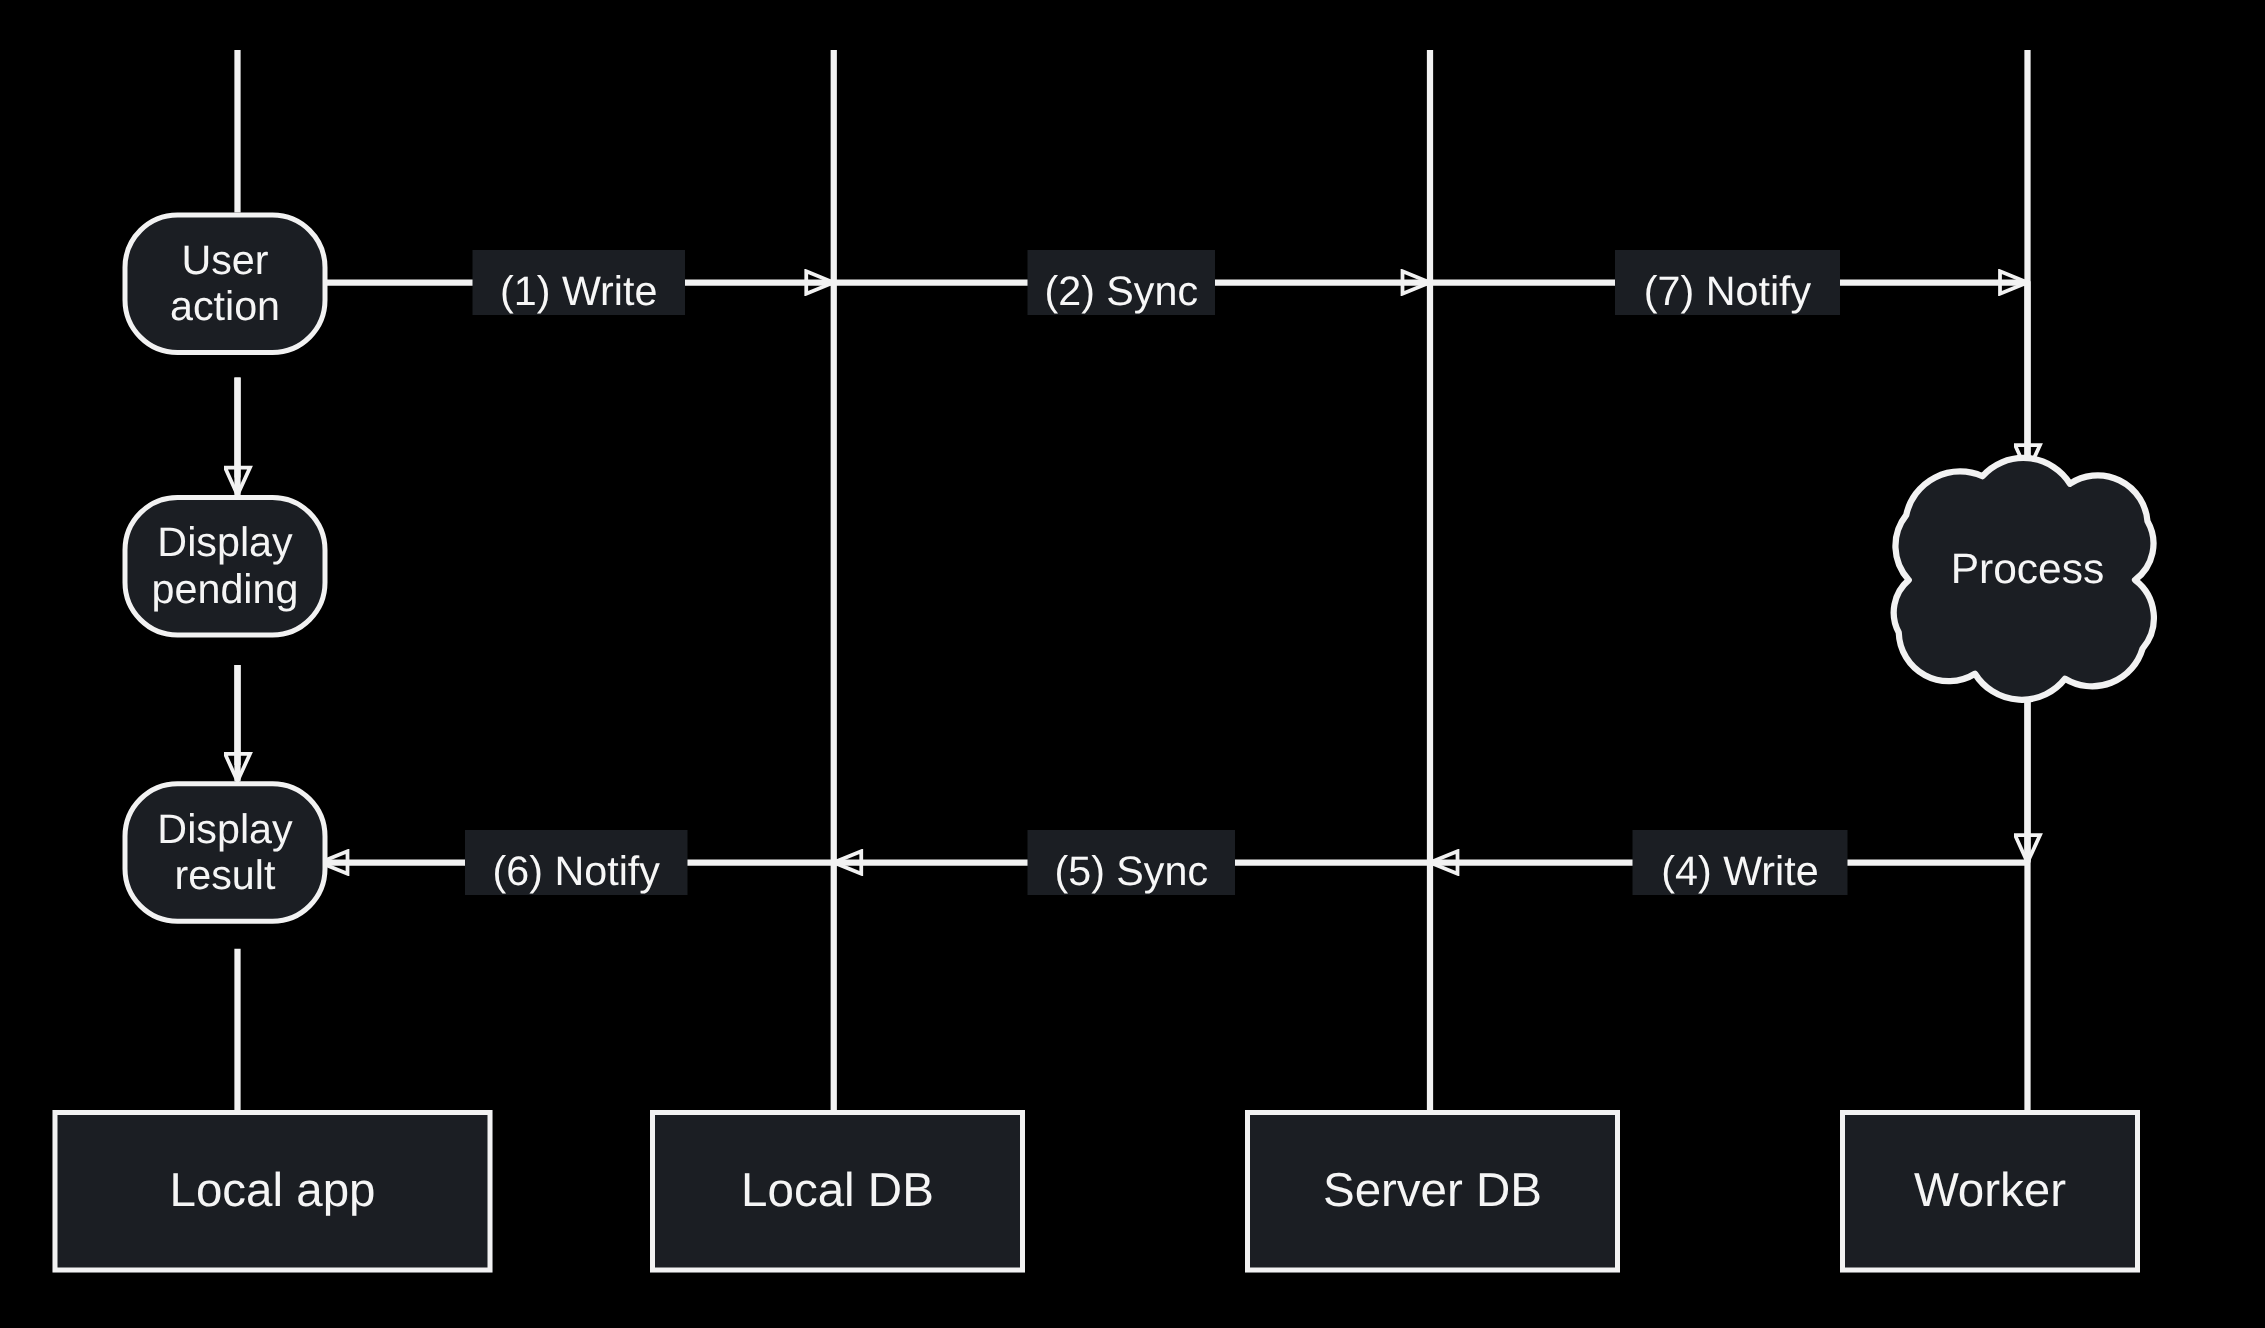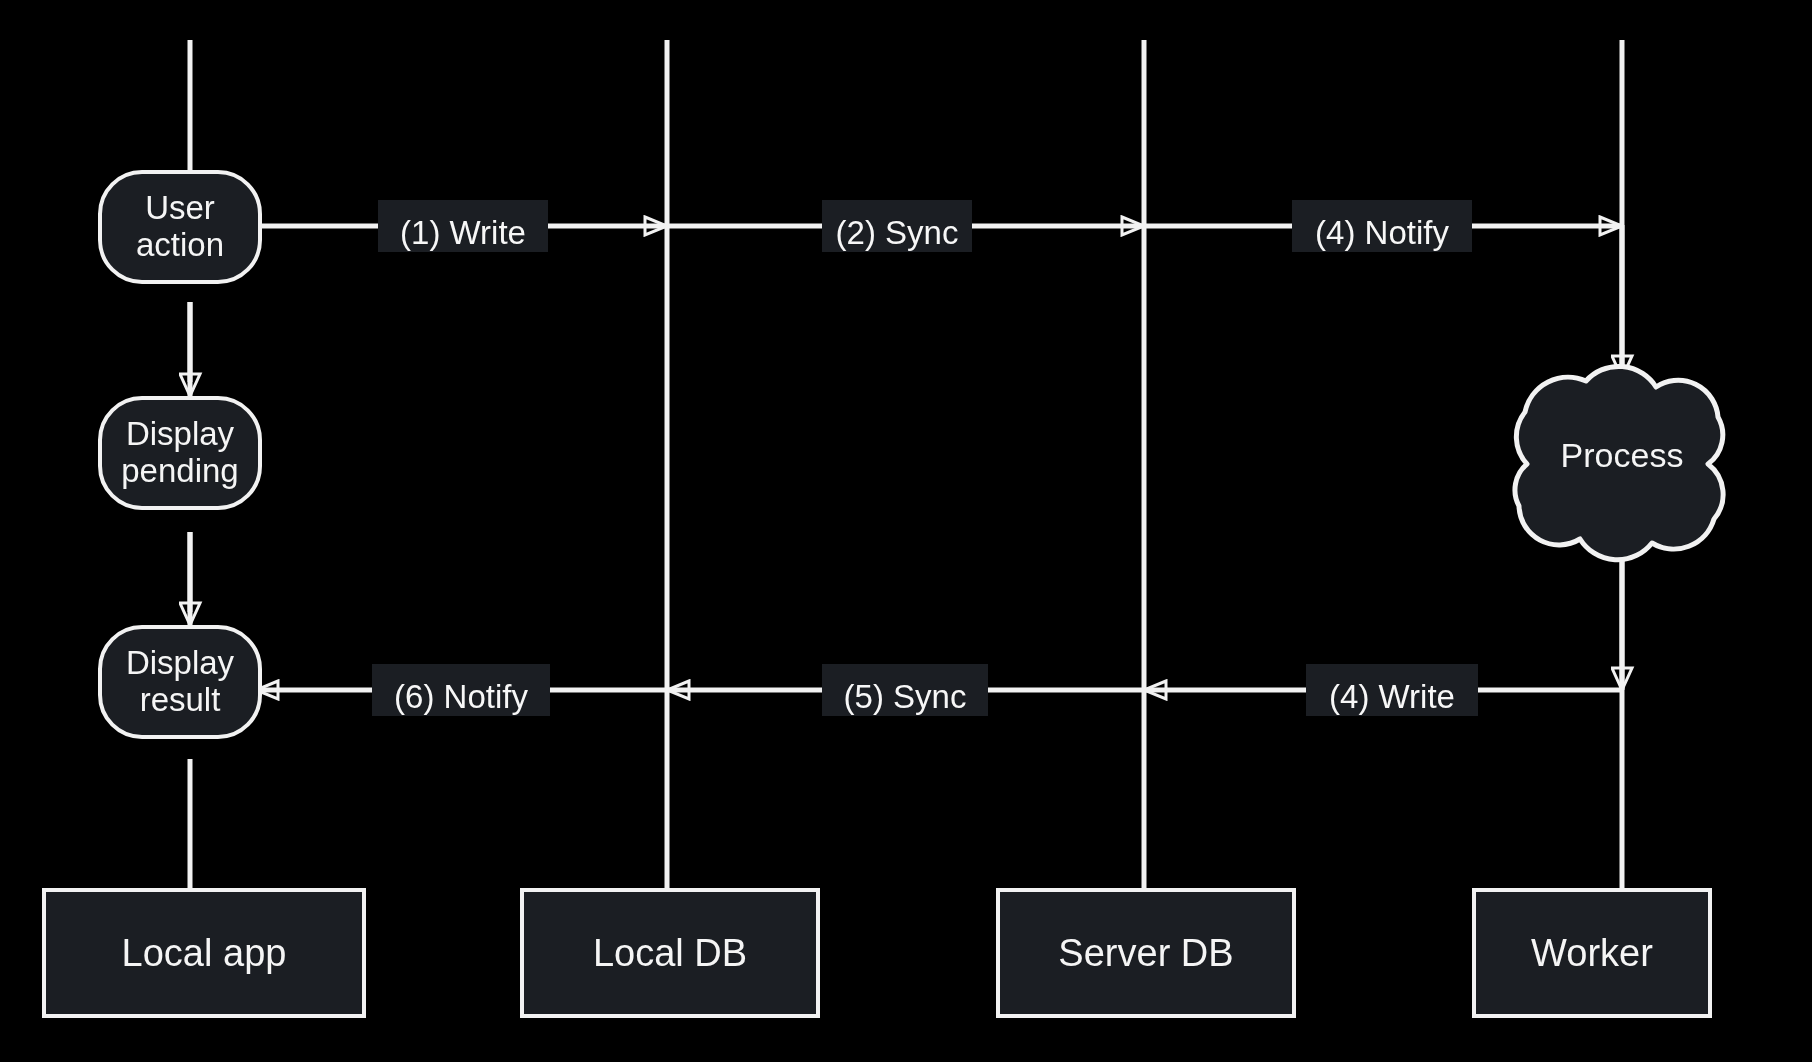--- a/index.html
+++ b/index.html
@@ -117,36 +117,36 @@
 
   <div class="msg" style="left:378px;top:200px;width:170px;">
     <span>(1) Write</span>
   </div>
 
   <div class="msg" style="left:822px;top:200px;width:150px;">
     <span>(2) Sync</span>
   </div>
 
   <div class="msg" style="left:1292px;top:200px;width:180px;">
-    <span>(4) Notify</span>
+    <span>(7) Notify</span>
   </div>
 
   <div class="msg" style="left:1306px;top:664px;width:172px;">
     <span>(4) Write</span>
   </div>
 
   <div class="msg" style="left:822px;top:664px;width:166px;">
     <span>(5) Sync</span>
   </div>
 
   <div class="msg" style="left:372px;top:664px;width:178px;">
     <span>(6) Notify</span>
   </div>
 
-  <div class="node participant" style="left:42px;top:888px;width:324px;">
+  <div class="node participant" style="left:42px;top:888px;width:352px;">
     <span class="lbl">Local app</span>
   </div>
 
   <div class="node participant" style="left:520px;top:888px;width:300px;">
     <span class="lbl">Local DB</span>
   </div>
 
   <div class="node participant" style="left:996px;top:888px;width:300px;">
     <span class="lbl">Server DB</span>
   </div>

